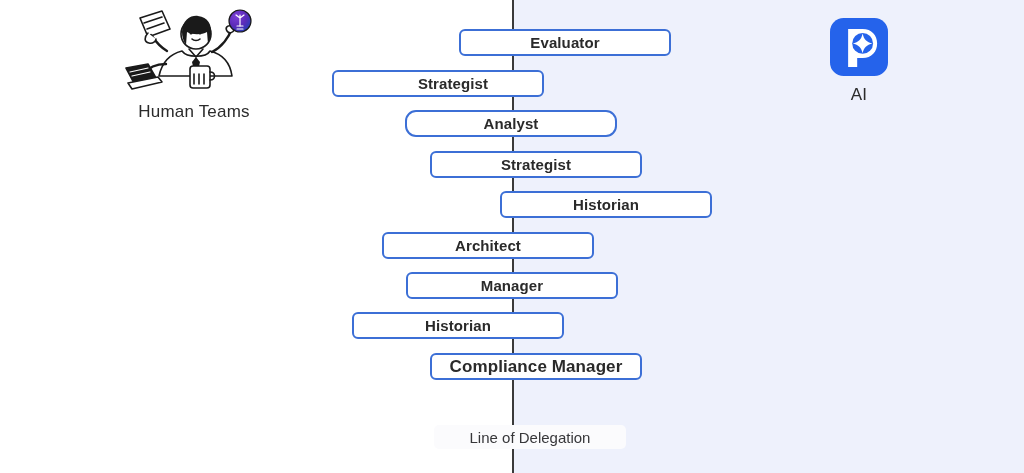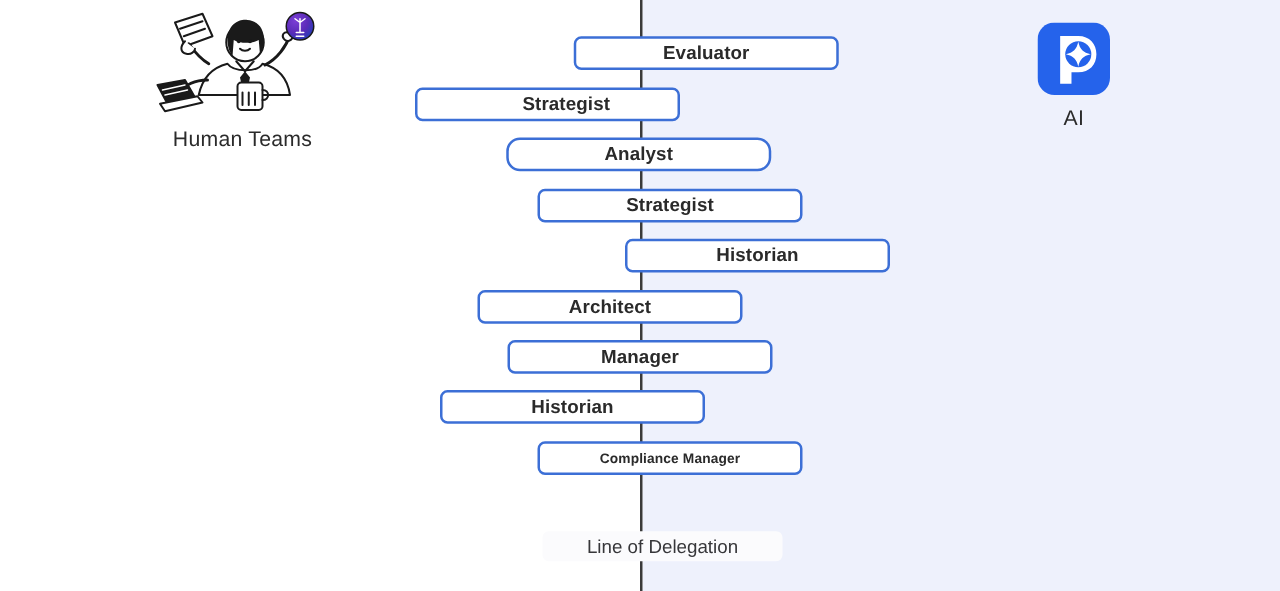--- a/index.html
+++ b/index.html
@@ -71,21 +71,21 @@
     color: #2a2a2a;
     font-size: 15px;
     font-weight: bold;
     letter-spacing: .1px;
     display: flex;
     align-items: center;
     justify-content: center;
     font-family: Liberation Sans, sans-serif;
     white-space: nowrap;
   }
-  .role-box[data-size="wide"] { font-size: 11px; }
+  .role-box[data-size="wide"] { font-size: 17px; }
 
   
   .axis-caption {
     position: absolute;
     left: 434px;
     top: 425px;
     width: 192px;
     height: 24px;
     background: #fbfbfd;
     border-radius: 5px;

